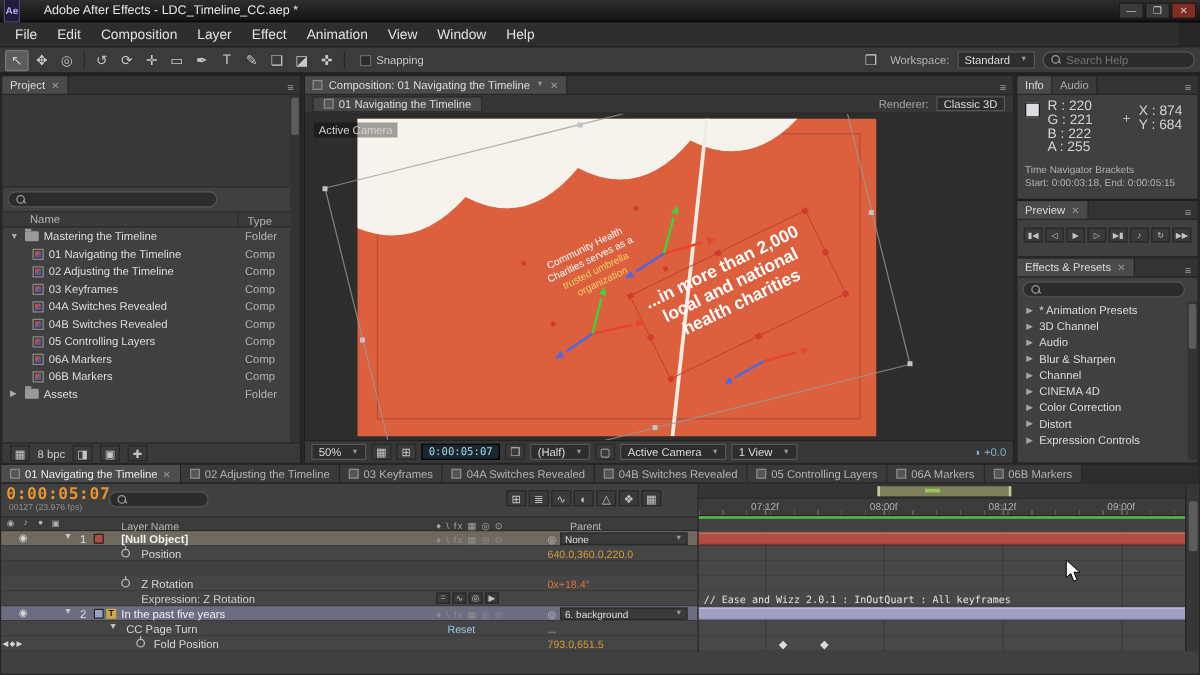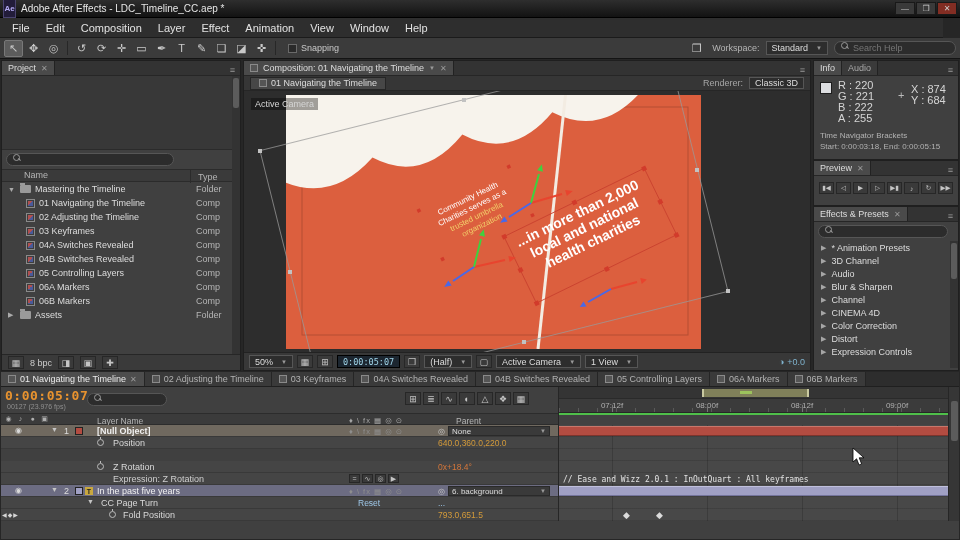--- a/index.html
+++ b/index.html
@@ -1,35 +1,35 @@
 <!DOCTYPE html>
 <html><head>
 <meta charset="utf-8">
 <style>
 *{box-sizing:border-box;margin:0;padding:0}
 body{margin:0;background:#1b1b1b}
 .app{position:relative;width:960px;height:540px;background:#262626;font-family:"Liberation Sans",sans-serif;font-size:9px;color:#ccc;overflow:hidden}
 
 .titlebar{position:absolute;left:0;top:0;width:960px;height:18px;background:linear-gradient(#2e2e2e,#121212);display:flex;align-items:center;padding:0 3px;border-bottom:1px solid #000}
-.appicon{width:13px;height:19px;background:#221c3a;color:#b6adf6;font-size:8px;font-weight:bold;display:flex;align-items:center;justify-content:center;margin-right:5px;border:1px solid #4a4470}
+.appicon{width:13px;height:19px;background:#221c3a;color:#b6adf6;font-size:8px;font-weight:bold;display:flex;align-items:center;justify-content:center;margin-right:19px;border:1px solid #4a4470}
 .titletext{color:#e6e6e6;font-size:10px}
 .winbtns{margin-left:auto;display:flex;gap:1px}
 .winbtn{width:20px;height:13px;background:#3a3a3a;border:1px solid #191919;color:#ccc;font-size:8px;display:flex;align-items:center;justify-content:center}
 .winbtn.close{background:#822d23}
 .menubar{position:absolute;top:18px;left:0;width:943px;height:20px;background:#2e2e2e;border-bottom:1px solid #1b1b1b;display:flex;align-items:center;padding:1px 4px}
 .menu{padding:0 8px;font-size:11px;color:#e2e2e2;height:100%;display:flex;align-items:center}
 .toolbar{position:absolute;top:38px;left:0;width:960px;height:21px;background:#3b3b3b;border-bottom:1px solid #141414;display:flex;align-items:center;padding:0 4px;gap:1px}
 .tool{width:19px;height:17px;display:flex;align-items:center;justify-content:center;color:#c9c9c9;font-size:11px;border:1px solid transparent}
 .tool.active{background:#5c5c5c;border-color:#787878;border-radius:2px}
 .tsep{width:1px;height:14px;background:#272727;margin:0 3px}
 .snapwrap{display:flex;align-items:center;gap:4px;margin-left:8px;color:#c9c9c9}
 .checkbox{width:9px;height:9px;background:#2a2a2a;border:1px solid #6a6a6a}
 .tb-right{margin-left:auto;display:flex;align-items:center;gap:6px}
 .selectchip{background:#2d2d2d;border:1px solid #565656;height:14px;display:flex;align-items:center;padding:0 5px;gap:8px;color:#ddd}
-.searchbox{display:flex;background:#2c2c2c;border:1px solid #565656;border-radius:8px;height:14px;padding:0 6px;gap:4px}
+.searchbox{display:flex;align-items:center;background:#2c2c2c;border:1px solid #565656;border-radius:8px;height:14px;padding:0 6px;gap:4px}
 .searchbox input{background:none;border:none;outline:none;color:#b5b5b5;font-size:9px;font-family:inherit}
 .mag{width:8px;height:8px;position:relative;flex:none}
 .mag::before{content:"";position:absolute;left:0;top:0;width:5px;height:5px;border:1px solid #999;border-radius:50%}
 .mag::after{content:"";position:absolute;left:5px;top:5px;width:3px;height:1px;background:#999;transform:rotate(45deg)}
 
 .panel{position:absolute;background:#404040;border:1px solid #1f1f1f}
 .ptabs{height:15px;background:#333;display:flex;align-items:flex-end;border-bottom:1px solid #262626}
 .ptab{background:#4a4a4a;height:14px;display:flex;align-items:center;padding:0 6px;gap:5px;color:#ddd;border-right:1px solid #222;font-size:9px;white-space:nowrap}
 .ptab.dim{background:#3a3a3a;color:#a8a8a8}
 .ptab .x{color:#999;font-size:8px}

